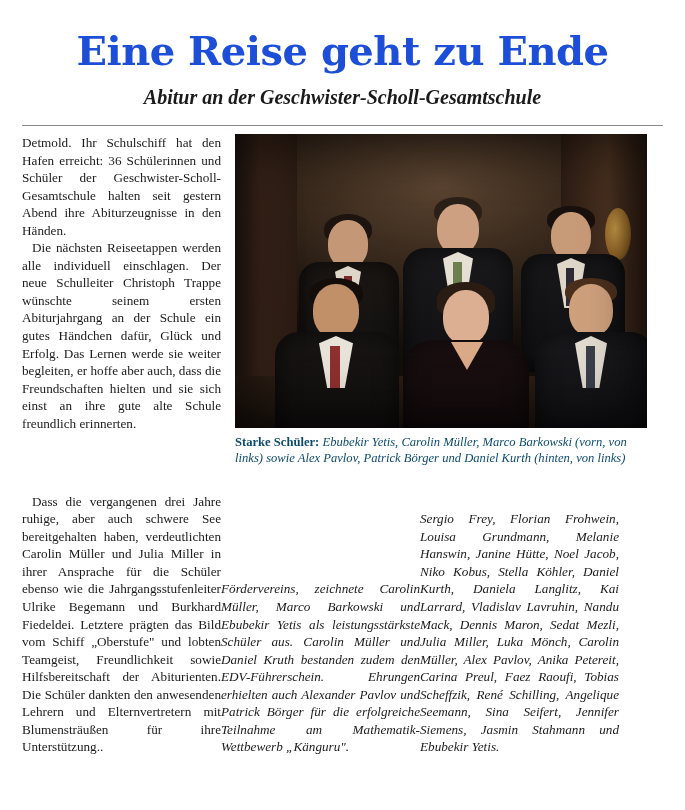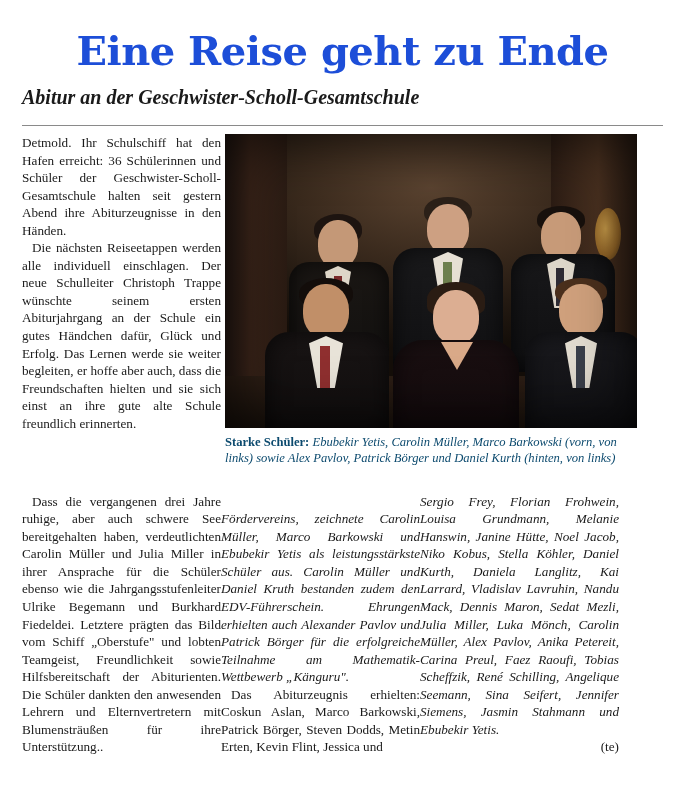--- a/index.html
+++ b/index.html
@@ -25,20 +25,21 @@
     text-align: center;
     font-family: "DejaVu Serif", serif;
     font-weight: bold;
     font-size: 40px;
     letter-spacing: -0.5px;
     line-height: 1.05;
     color: #1d4ed8;
     margin: 6px 0 0 0;
   }
   .subhead {
+    text-align: center;
     font-family: "Liberation Serif", serif;
     font-weight: bold;
     font-style: italic;
     font-size: 20px;
     color: #1a1a1a;
     margin: 14px 0 0 0;
   }
   .rule {
     border-top: 1px solid #8a8a8a;
     margin: 16px 0 0 0;
@@ -307,21 +308,21 @@
     width: 412px;
     text-align: right;
     font-size: 8.6px;
     letter-spacing: .3px;
     color: #444;
     margin-top: 3px;
     text-transform: uppercase;
   }
   .upper {
     display: flex;
-    gap: 4px;
+    gap: 14px;
     align-items: flex-start;
   }
   .lower {
     display: flex;
     align-items: flex-end;
     margin-top: 26px;
   }
   .col-left-top {
     width: 199px;
     font-size: 13.2px;
@@ -421,22 +422,20 @@
         </div>
       </div>
     </div>
 
     <div class="lower">
       <div class="col">
           <p>Dass die vergangenen drei Jahre ruhige, aber auch schwere See bereitgehalten haben, verdeutlichten Carolin Müller und Julia Miller in ihrer Ansprache für die Schüler ebenso wie die Jahrgangsstufenleiter Ulrike Begemann und Burkhard Fiedeldei. Letztere prägten das Bild vom Schiff „Oberstufe" und lobten Teamgeist, Freundlichkeit sowie Hilfsbereitschaft der Abiturienten. Die Schüler dankten den anwesenden Lehrern und Elternvertretern mit Blumensträußen für ihre Unterstützung..</p>
         </div>
       <div class="col">
         <p class="first">Fördervereins, zeichnete Carolin Müller, Marco Barkowski und Ebubekir Yetis als leistungsstärkste Schüler aus. Carolin Müller und Daniel Kruth bestanden zudem den EDV-Führerschein. Ehrungen erhielten auch Alexander Pavlov und Patrick Börger für die erfolgreiche Teilnahme am Mathematik-Wettbewerb „Känguru".</p>
-        <p>Das Abiturzeugnis erhielten: Coskun Aslan, Marco Barkowski, Patrick Börger, Steven Dodds, Metin Erten, Kevin Flint, Jessica und</p>
       </div>
       <div class="col">
         <p class="first">Sergio Frey, Florian Frohwein, Louisa Grundmann, Melanie Hanswin, Janine Hütte, Noel Jacob, Niko Kobus, Stella Köhler, Daniel Kurth, Daniela Langlitz, Kai Larrard, Vladislav Lavruhin, Nandu Mack, Dennis Maron, Sedat Mezli, Julia Miller, Luka Mönch, Carolin Müller, Alex Pavlov, Anika Petereit, Carina Preul, Faez Raoufi, Tobias Scheffzik, René Schilling, Angelique Seemann, Sina Seifert, Jennifer Siemens, Jasmin Stahmann und Ebubekir Yetis.</p>
-        <p class="sign">(te)</p>
       </div>
     </div>
 
   </div>
 </div>
 
 </body></html>

